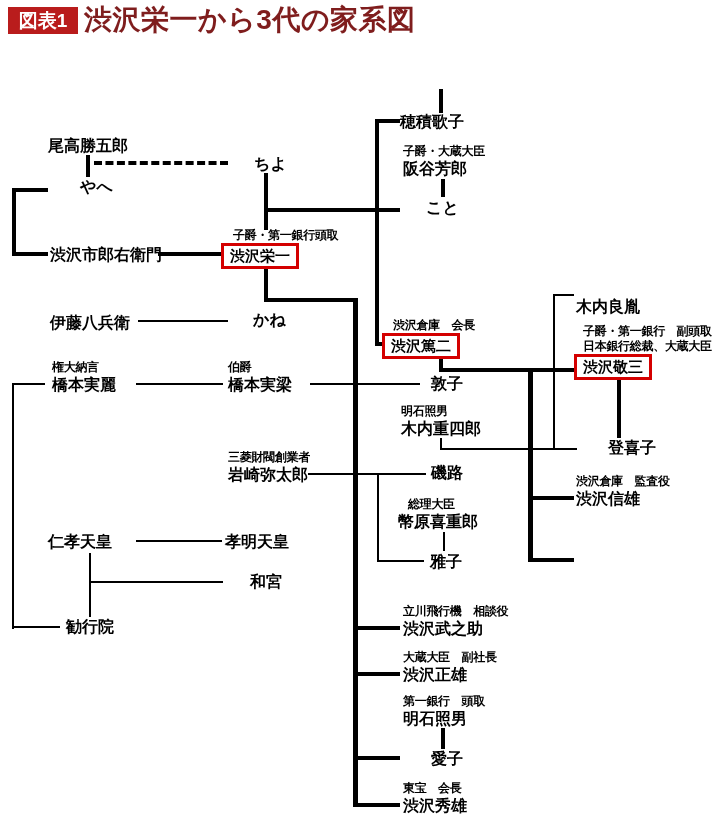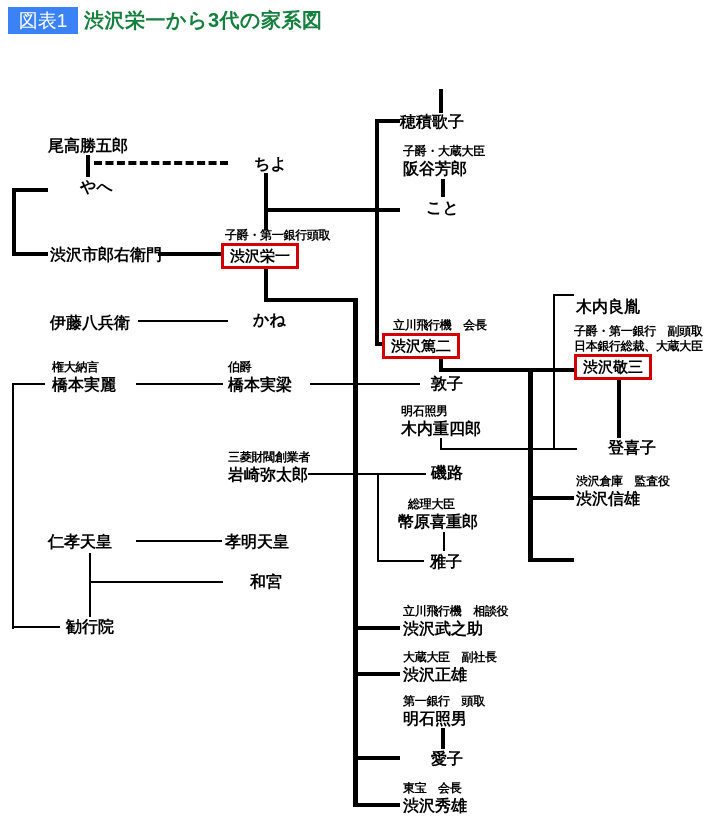--- a/index.html
+++ b/index.html
@@ -1,20 +1,20 @@
 <!DOCTYPE html>
 <html style="--hl: #d40000;"><head>
 <meta charset="utf-8">
 <style>
   html,body{margin:0;padding:0;background:#fff;}
   #canvas{position:relative;width:720px;height:816px;background:#fff;overflow:hidden;
           font-family:"Liberation Sans","DejaVu Sans",sans-serif;}
-  .tag{position:absolute;left:8px;top:7px;width:70px;height:27px;background:#3b82f6;color:#fff;
-       font-weight:normal;font-size:19px;line-height:27px;text-align:center;}
-  .main-title{position:absolute;left:84px;top:5px;color:#15803d;font-weight:bold;font-size:20px;
+  .tag{position:absolute;left:8px;top:7px;width:70px;height:27px;background:#b91c1c;color:#fff;
+       font-weight:bold;font-size:19px;line-height:27px;text-align:center;}
+  .main-title{position:absolute;left:84px;top:5px;color:#7f1d1d;font-weight:bold;font-size:28px;
        line-height:30px;white-space:nowrap;letter-spacing:0.5px;}
   .person{position:absolute;color:#000;}
   .nm{font-weight:bold;font-size:16px;line-height:19px;white-space:nowrap;color:#000;}
   .ttl{font-weight:bold;font-size:12px;line-height:15px;white-space:pre-line;color:#000;
        letter-spacing:-0.3px;}
   .box{display:inline-block;border:3px solid var(--hl,#d40000);padding:1px 6px;background:#fff;
        font-size:15px;line-height:18px;}
   .ln{position:absolute;background:#000;}
   .dash{position:absolute;height:0;border-top:4px dashed #000;}
 </style>
@@ -83,21 +83,21 @@
     <div class="nm">やへ</div>
   </div>
   <div class="person" style="left:254px;top:154px">
     <div class="nm">ちよ</div>
   </div>
   <div class="person" style="left:50px;top:245px">
     <div class="nm">渋沢市郎右衛門</div>
   </div>
 
   <div class="person" style="left:221px;top:228px">
-    <div class="ttl" style="margin-left:4px">子爵・第一銀行頭取</div>
+    <div class="ttl" style="margin-left:12px">子爵・第一銀行頭取</div>
     <div class="nm box">渋沢栄一</div>
   </div>
 
   <div class="person" style="left:50px;top:313px">
     <div class="nm">伊藤八兵衛</div>
   </div>
   <div class="person" style="left:253px;top:310px">
     <div class="nm">かね</div>
   </div>
 
@@ -133,32 +133,32 @@
     <div class="nm">孝明天皇</div>
   </div>
   <div class="person" style="left:250px;top:572px">
     <div class="nm">和宮</div>
   </div>
   <div class="person" style="left:66px;top:617px">
     <div class="nm">勧行院</div>
   </div>
 
   <div class="person" style="left:382px;top:318px">
-    <div class="ttl" style="margin-left:11px">立川飛行機　会長</div>
+    <div class="ttl" style="margin-left:11px">渋沢倉庫　会長</div>
     <div class="nm box">渋沢篤二</div>
   </div>
   <div class="person" style="left:431px;top:374px">
     <div class="nm">敦子</div>
   </div>
 
   <div class="person" style="left:576px;top:297px">
     <div class="nm">木内良胤</div>
   </div>
   <div class="person" style="left:574px;top:324px">
-    <div class="ttl" style="margin-left:0">子爵・第一銀行　副頭取
+    <div class="ttl" style="margin-left:9px">子爵・第一銀行　副頭取
 日本銀行総裁、大蔵大臣</div>
     <div class="nm box">渋沢敬三</div>
   </div>
   <div class="person" style="left:608px;top:438px">
     <div class="nm">登喜子</div>
   </div>
 
   <div class="person" style="left:401px;top:404px">
     <div class="ttl">明石照男</div>
     <div class="nm">木内重四郎</div>

